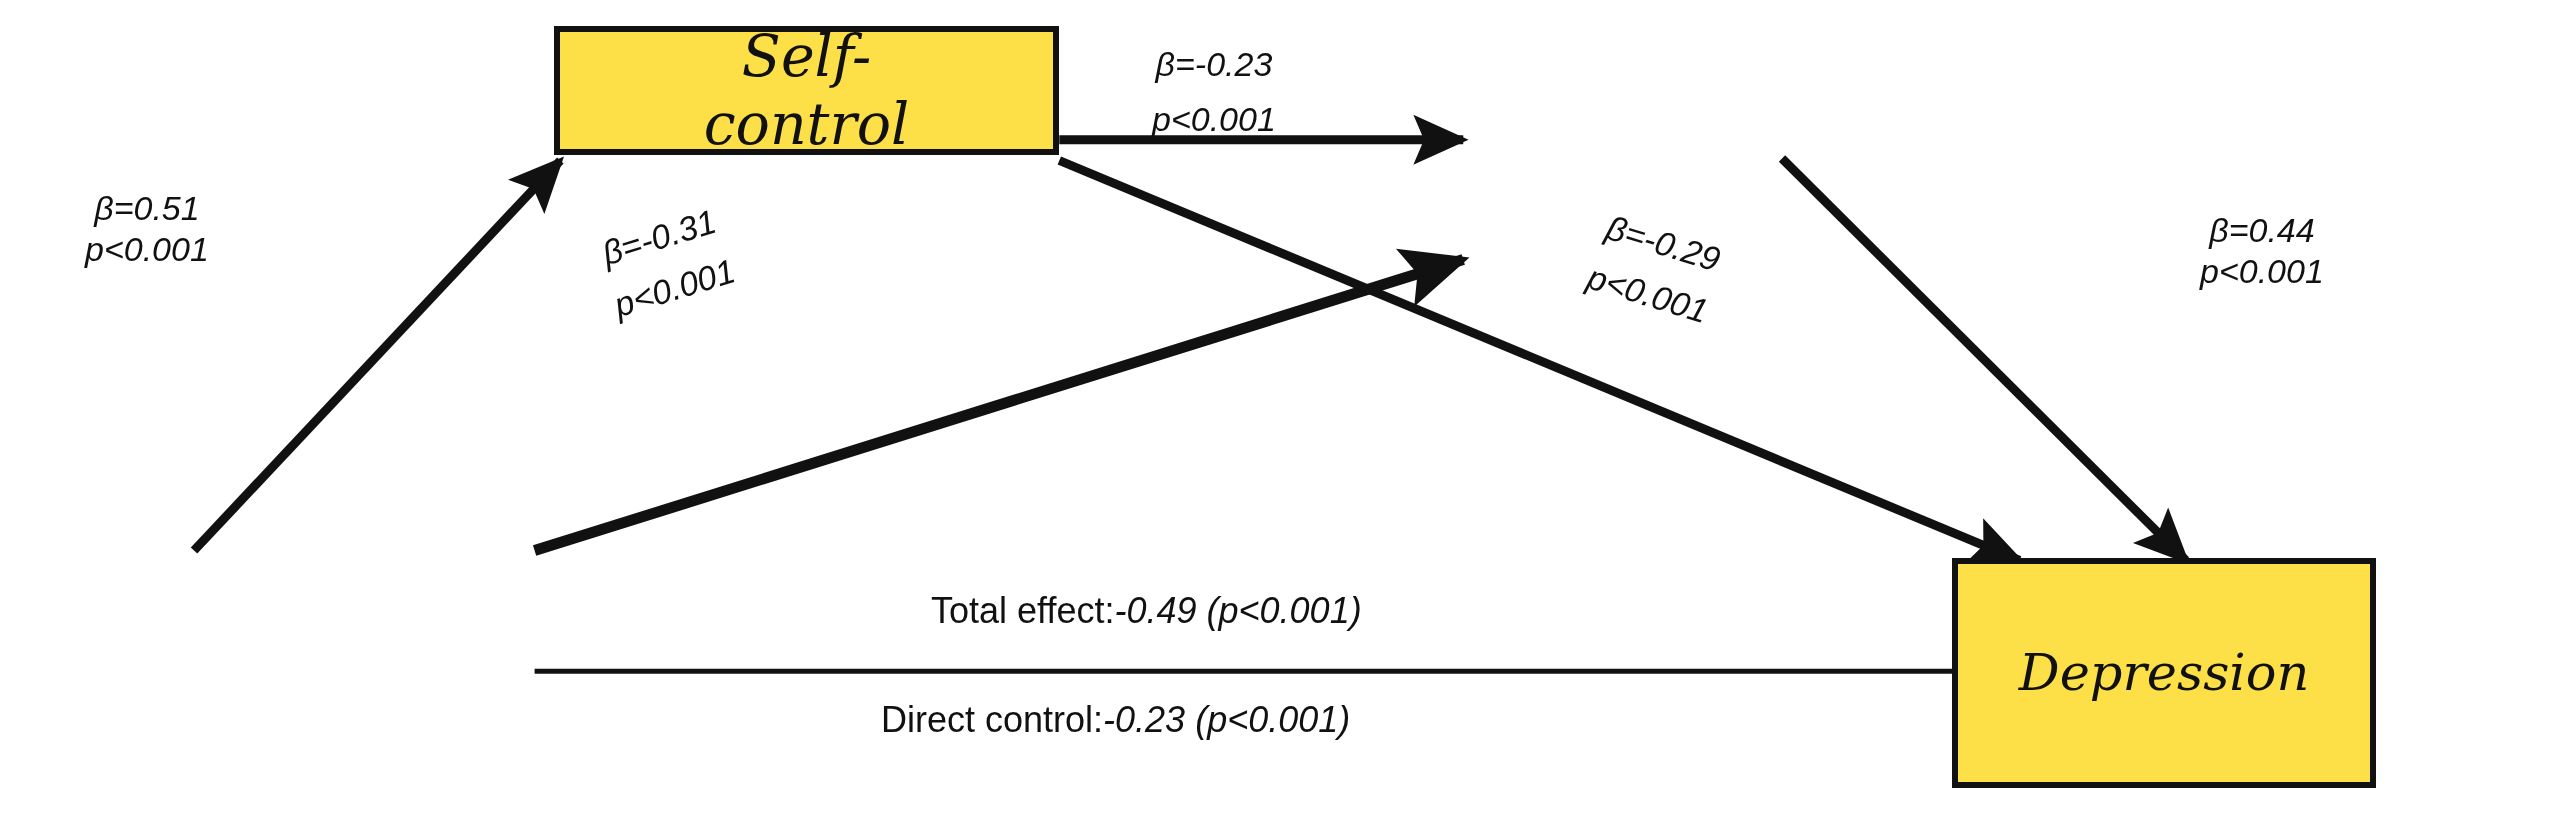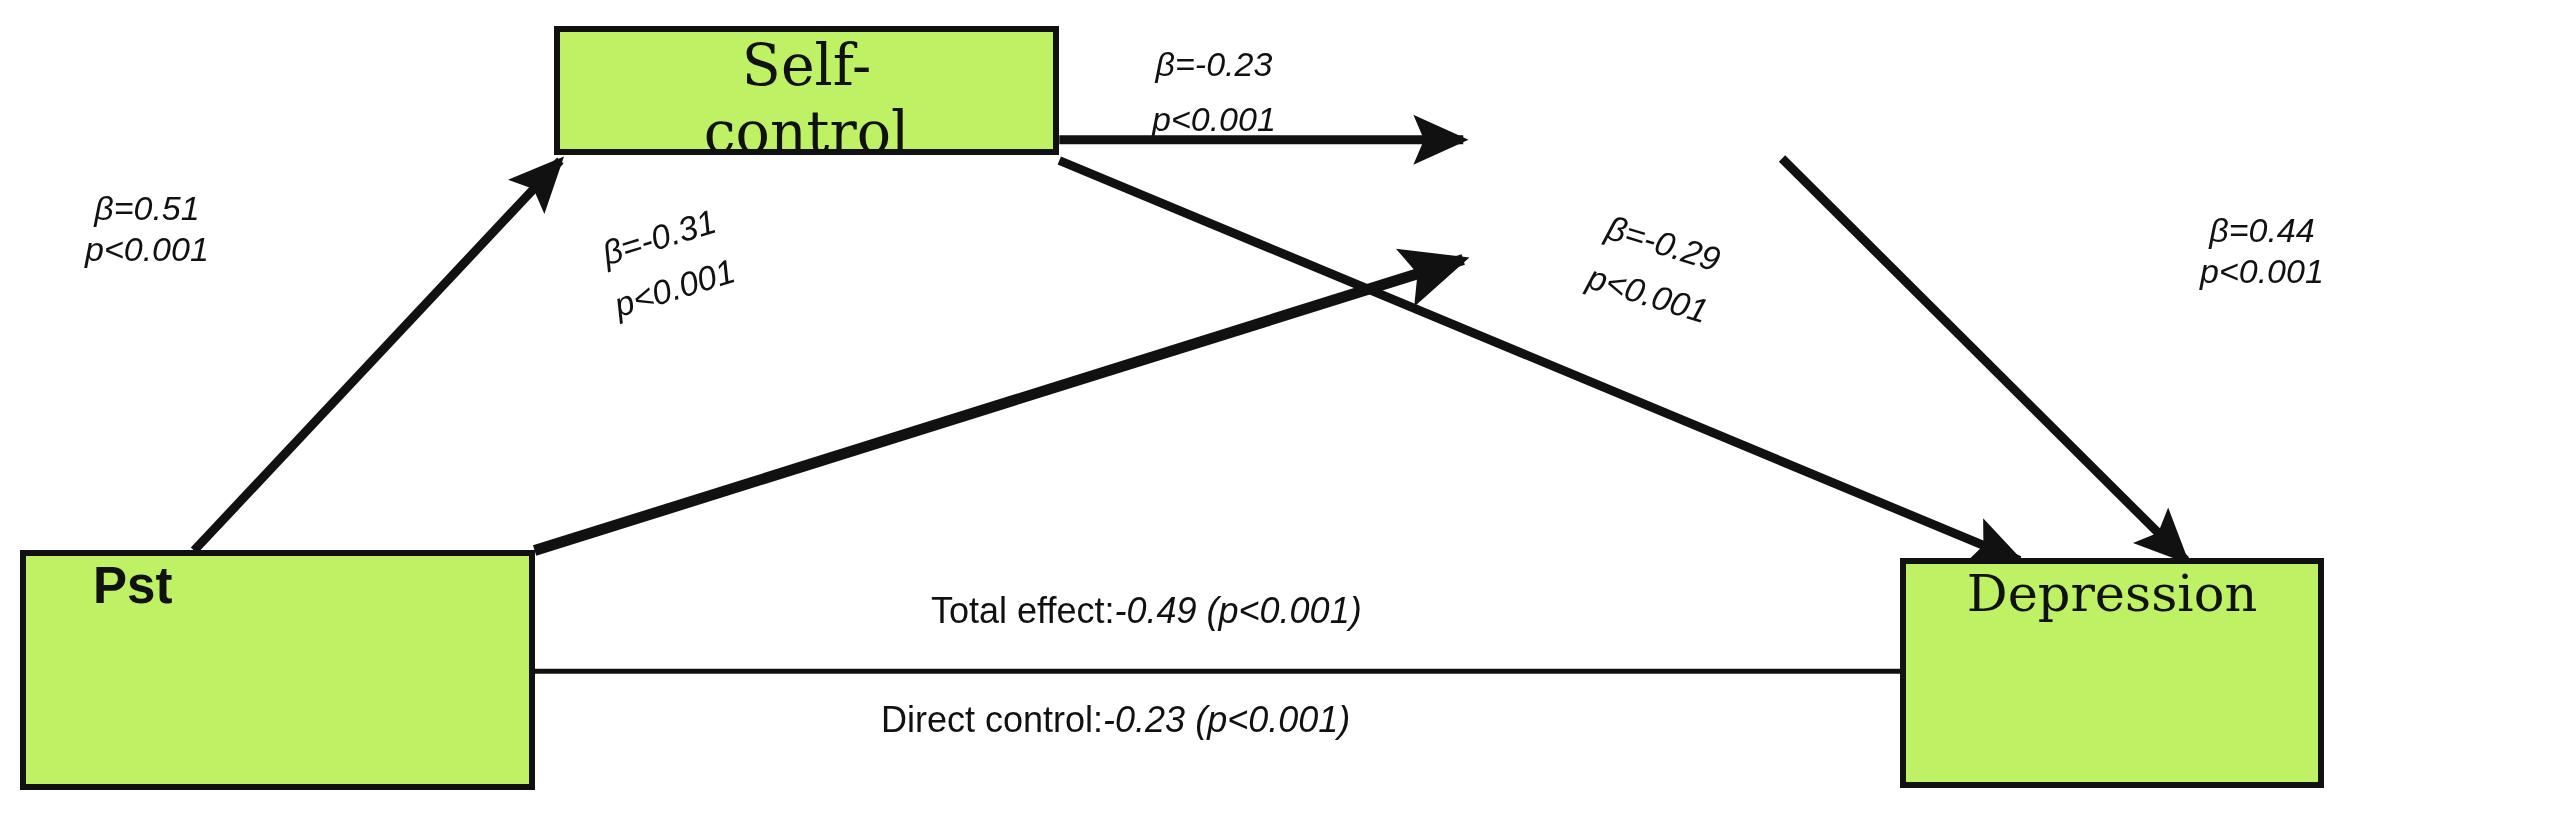--- a/index.html
+++ b/index.html
@@ -8,25 +8,26 @@
     width:2576px;height:814px;
     background:#ffffff;
     overflow:hidden;
     font-family:"Liberation Sans", sans-serif;
   }
   #wires{position:absolute;left:0;top:0;width:2576px;height:814px;}
 
   .node{
     position:absolute;
     box-sizing:border-box;
-    background:#bef264;
+    background:#fde047;
     border:6px solid #111111;
     display:flex;
-    align-items:flex-start;
+    align-items:center;
     z-index:3;
+    font-style:italic;
   }
   .node .node-label{
     font-family:"DejaVu Serif", serif;
     color:#111111;
     line-height:1.18;
     white-space:pre-line;
   }
 
   
   #node-self-control{left:554px;top:26px;width:505px;height:129px;
@@ -39,21 +40,21 @@
   #node-hopelessness .node-label{font-size:46px;}
 
   
   #node-pst{left:20px;top:550px;width:515px;height:240px;
     justify-content:flex-start;padding-left:67px;}
   #node-pst .node-label{
     font-family:"Liberation Sans", sans-serif;
     font-weight:bold;font-size:51px;}
 
   
-  #node-depression{left:1900px;top:558px;width:424px;height:230px;
+  #node-depression{left:1952px;top:558px;width:424px;height:230px;
     justify-content:center;text-align:center;}
   #node-depression .node-label{font-size:51px;}
 
   .edge-label{
     position:absolute;
     z-index:4;
     color:#111111;
     font-family:"Liberation Sans", sans-serif;
     font-style:italic;
     font-size:34px;
@@ -95,23 +96,20 @@
 
     <line x1="540" y1="556" x2="1478" y2="262" stroke="#111111" stroke-width="11" marker-end="url(#ah)"></line>
 
     <line x1="1070" y1="162" x2="2040" y2="566" stroke="#111111" stroke-width="9" marker-end="url(#ah)"></line>
 
     <line x1="1800" y1="160" x2="2208" y2="566" stroke="#111111" stroke-width="9" marker-end="url(#ah)"></line>
 
     <line x1="540" y1="678" x2="2034" y2="678" stroke="#111111" stroke-width="5" marker-end="url(#ahthin)"></line>
   </svg>
 
-  <div class="node" id="node-pst">
-    <span class="node-label">Pst</span>
-  </div>
 
   <div class="node" id="node-self-control">
     <span class="node-label">Self-
 control</span>
   </div>
 
 
   <div class="node" id="node-depression">
     <span class="node-label">Depression</span>
   </div>

